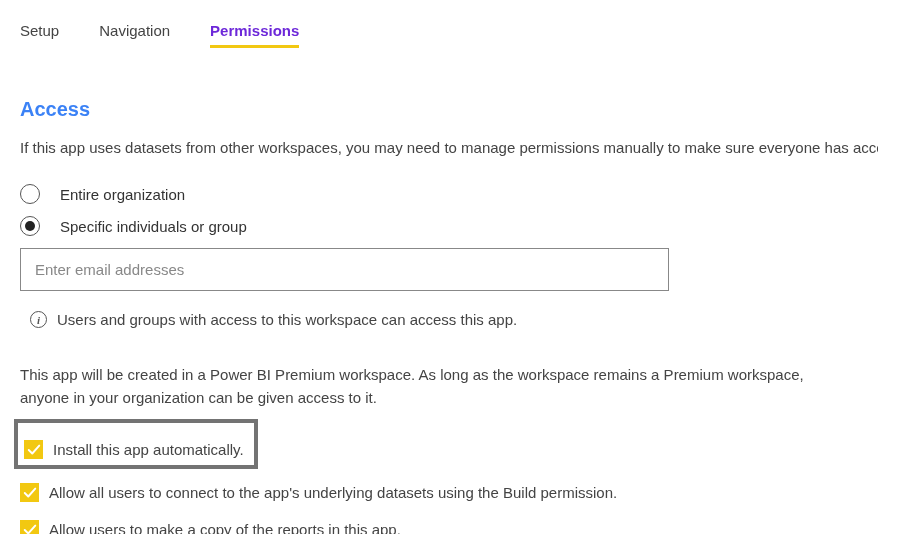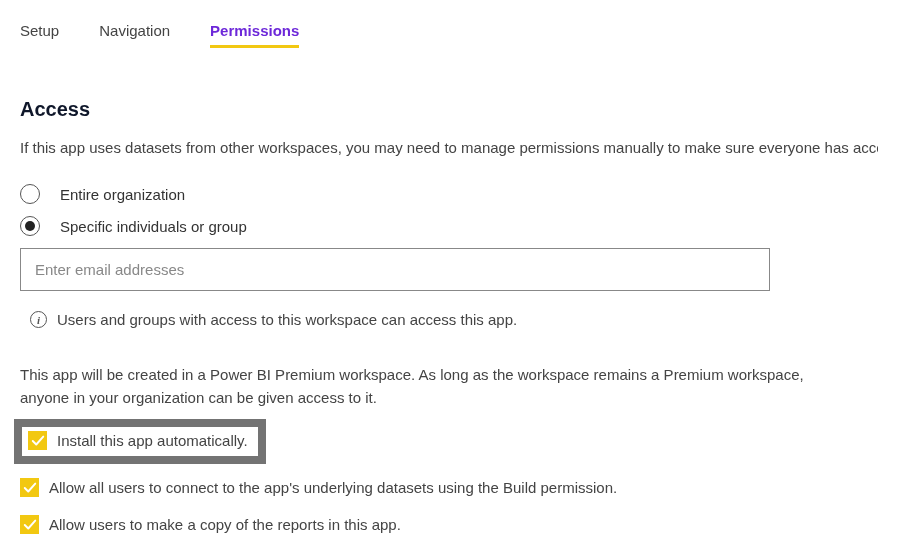--- a/index.html
+++ b/index.html
@@ -25,21 +25,21 @@
       cursor: pointer;
     }
     .tab.active {
       font-weight: 600;
       color: #6d28d9;
       border-bottom: 3px solid #f2c811;
     }
     .section-title {
       font-size: 20px;
       font-weight: 700;
-      color: #0f172a;
+      color: #3b82f6;
       margin-bottom: 18px;
     }
     .desc {
       font-size: 15px;
       color: #444;
       margin-bottom: 28px;
       white-space: nowrap;
       overflow: hidden;
     }
     .radio-group {
@@ -66,21 +66,21 @@
       width: 10px;
       height: 10px;
       background: #222;
       border-radius: 50%;
     }
     .radio-label {
       font-size: 15px;
       color: #333;
     }
     .email-input {
-      width: 750px;
+      width: 649px;
       height: 43px;
       border: 1px solid #888;
       padding: 0 14px;
       font-size: 15px;
       color: #333;
       margin-bottom: 20px;
       font-family: inherit;
     }
     .email-input::placeholder {
       color: #888;
@@ -139,22 +139,22 @@
       height: 14px;
     }
     .checkbox-label {
       font-size: 15px;
       color: #444;
     }
     .highlight-box {
       display: inline-flex;
       align-items: center;
       gap: 10px;
-      border: 8px solid #737373;
-      padding: 4px 10px 6px 6px;
+      border: 4px solid #737373;
+      padding: 17px 10px 6px 6px;
       margin-bottom: 14px;
       margin-left: -6px;
     }
   </style>
 </head>
 <body>
 
 
 
 <div class="tabs">

